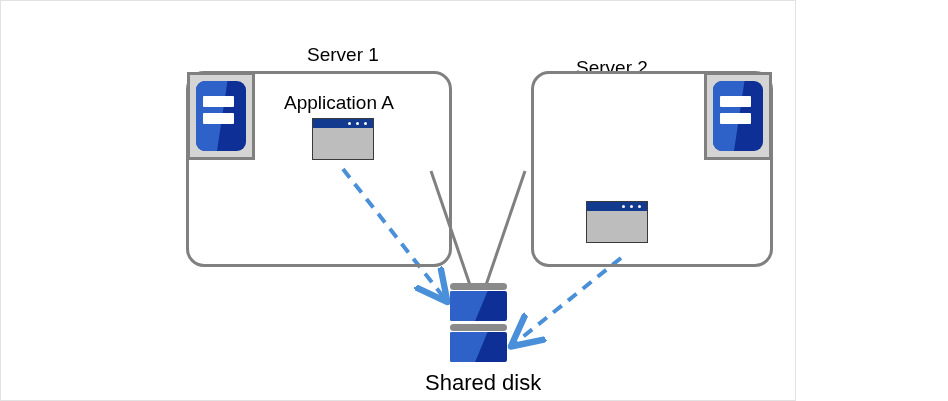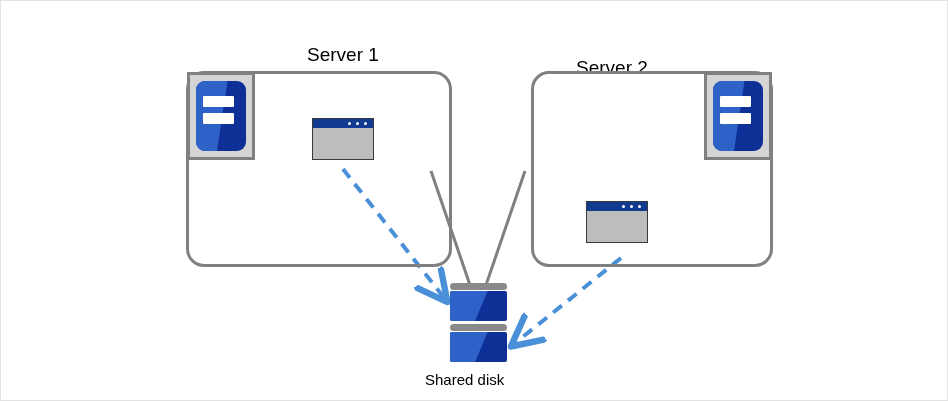--- a/index.html
+++ b/index.html
@@ -2,21 +2,21 @@
 <html><head>
 <meta charset="utf-8">
 <style>
   html, body {
     margin: 0;
     padding: 0;
     background: #ffffff;
   }
   #canvas {
     position: relative;
-    width: 948px;
+    width: 796px;
     height: 401px;
     background: #ffffff;
     border: 1px solid #e2e2e2;
     box-sizing: border-box;
     overflow: hidden;
     font-family: "Liberation Sans", sans-serif;
   }
   #svg-layer {
     position: absolute;
     left: 0;
@@ -26,21 +26,21 @@
   }
   .lbl {
     position: absolute;
     color: #000000;
     font-family: "Liberation Sans", sans-serif;
     white-space: pre;
     line-height: 1;
   }
   .title-lbl { font-size: 19px; }
   .app-lbl   { font-size: 19px; }
-  .disk-lbl  { font-size: 15px; }
+  .disk-lbl  { font-size: 22px; }
 
   
   .server-box {
     position: absolute;
     box-sizing: border-box;
     border: 3px solid #808080;
     border-radius: 18px;
     background: transparent;
   }
 
@@ -149,20 +149,21 @@
   <div class="server-box" style="left:185px; top:70px; width:266px; height:196px;"></div>
 
   <div class="srv-icon" style="left:186px; top:71px; width:68px; height:88px;">
     <div class="srv-icon-inner">
       <div class="srv-icon-lite"></div>
       <div class="srv-bar b1"></div>
       <div class="srv-bar b2"></div>
     </div>
   </div>
 
+  <div class="lbl app-lbl" style="left:283px; top:92px;">Application A</div>
 
   <div class="app-win" style="left:311px; top:117px; width:62px; height:42px;">
     <div class="app-win-bar">
       <span class="app-dot" style="right:6px;"></span>
       <span class="app-dot" style="right:14px;"></span>
       <span class="app-dot" style="right:22px;"></span>
     </div>
   </div>
 
   <div class="lbl title-lbl" style="left:575px; top:57px;">Server 2</div>

